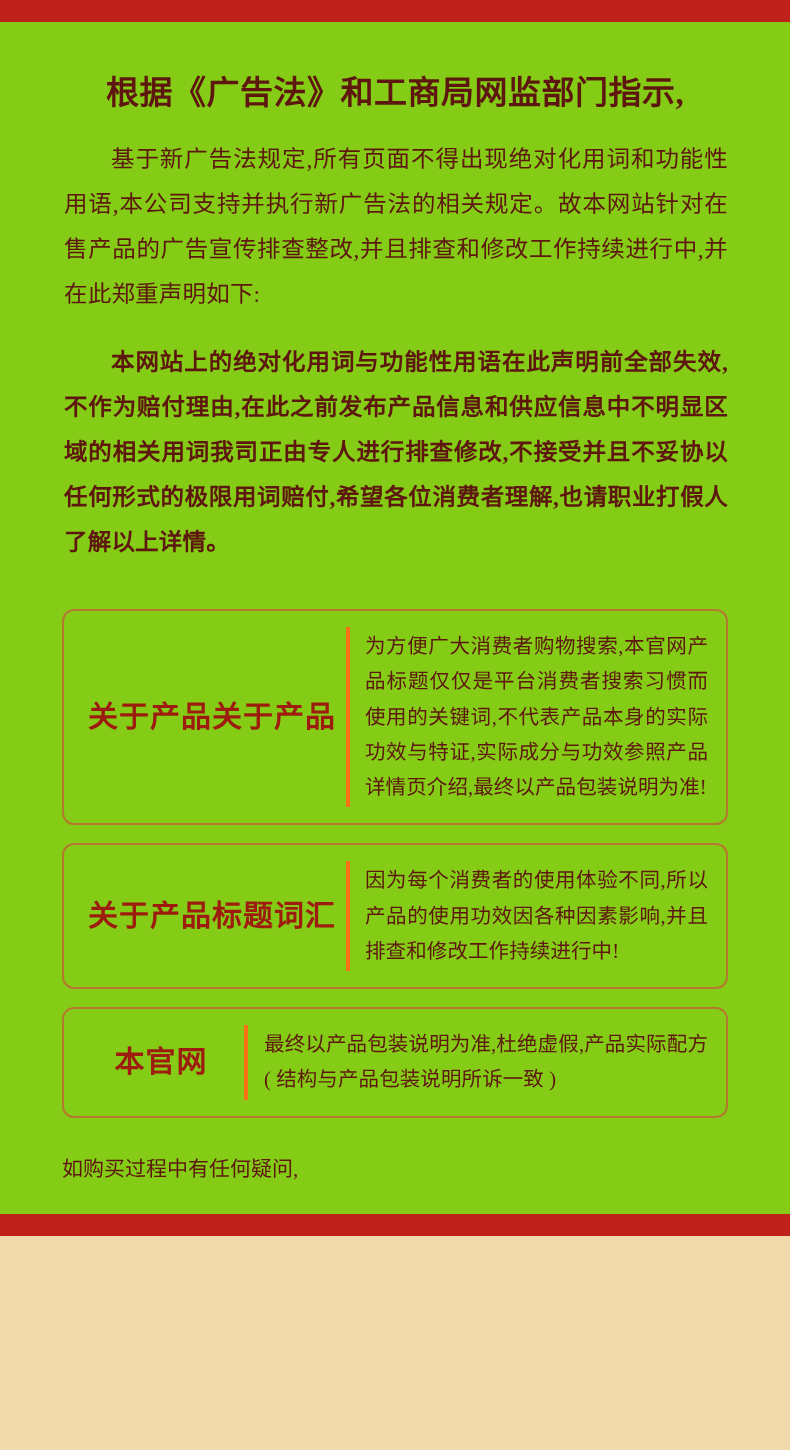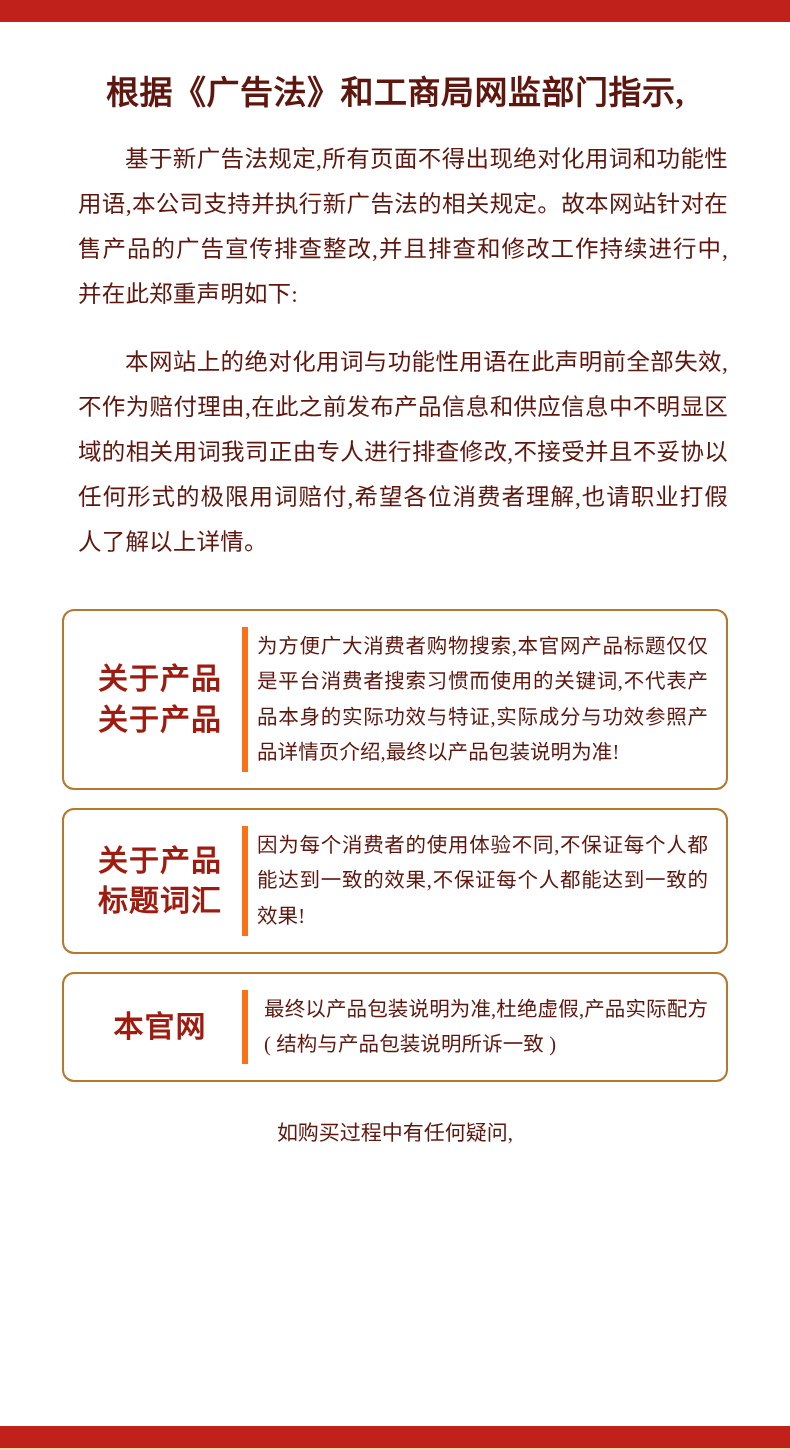--- a/index.html
+++ b/index.html
@@ -10,22 +10,22 @@
     width: 790px;
     height: 1450px;
     background: #f0d9ab;
     font-family: "Liberation Serif", "DejaVu Serif", serif;
     color: #6b1c12;
     overflow: hidden;
   }
   .page {
     position: relative;
     width: 790px;
-    height: 1448px;
-    background: #ffffff;
+    height: 1236px;
+    background: #84cc16;
     box-sizing: border-box;
     display: flex;
     flex-direction: column;
   }
   .bar-top {
     width: 100%;
     height: 22px;
     background: #c0211b;
     flex: 0 0 auto;
   }
@@ -50,77 +50,77 @@
     margin: 0 0 18px 0;
   }
   .headline .line2 {
     display: block;
   }
   .para {
     font-size: 23.5px;
     line-height: 1.92;
     text-indent: 2em;
     color: #5e170f;
-    margin: 0 0 10px 16px;
+    margin: 0 0 10px 2px;
     text-align: justify;
     letter-spacing: 0.2px;
   }
   .para.second {
     margin-top: 22px;
+    font-weight: bold;
   }
   .cards {
     margin-top: 44px;
     display: flex;
     flex-direction: column;
     gap: 18px;
   }
   .card {
     border: 2px solid #b5782f;
     border-radius: 12px;
     display: flex;
     align-items: stretch;
     padding: 16px 14px;
     box-sizing: border-box;
     background: transparent;
   }
   .card-label {
     flex: 0 0 170px;
     display: flex;
-    flex-direction: column;
+    flex-direction: row;
     align-items: center;
     justify-content: center;
-    border-right: 6px solid #f97316;
+    border-right: 4px solid #f97316;
     padding: 4px 10px;
     box-sizing: border-box;
   }
   .card-label span {
     font-size: 30px;
     font-weight: bold;
     line-height: 1.35;
     color: #9e1b10;
     letter-spacing: 1px;
     white-space: nowrap;
   }
   .card-text {
     flex: 1 1 auto;
-    padding: 2px 4px 2px 9px;
+    padding: 2px 4px 2px 15px;
     font-size: 20.5px;
     line-height: 1.72;
     color: #5e170f;
     text-align: justify;
     letter-spacing: 0.1px;
     display: flex;
     align-items: center;
   }
   .card.card-3 .card-text {
     padding-left: 16px;
   }
   .footer-note {
     margin-top: 34px;
-    text-align: center;
     font-size: 21px;
     line-height: 1.62;
     color: #5e170f;
   }
   .footer-note div {
     white-space: nowrap;
   }
 </style>
 </head>
 <body>
@@ -146,21 +146,21 @@
           <span>关于产品</span>
         </div>
         <div class="card-text">为方便广大消费者购物搜索,本官网产品标题仅仅是平台消费者搜索习惯而使用的关键词,不代表产品本身的实际功效与特证,实际成分与功效参照产品详情页介绍,最终以产品包装说明为准!</div>
       </div>
 
       <div class="card card-2">
         <div class="card-label">
           <span>关于产品</span>
           <span>标题词汇</span>
         </div>
-        <div class="card-text">因为每个消费者的使用体验不同,不保证每个人都能达到一致的效果,不保证每个人都能达到一致的效果!</div>
+        <div class="card-text">因为每个消费者的使用体验不同,所以产品的使用功效因各种因素影响,并且排查和修改工作持续进行中!</div>
       </div>
 
       <div class="card card-3">
         <div class="card-label">
           <span>本官网</span>
         </div>
         <div class="card-text">最终以产品包装说明为准,杜绝虚假,产品实际配方( 结构与产品包装说明所诉一致 )</div>
       </div>
 
     </div>

